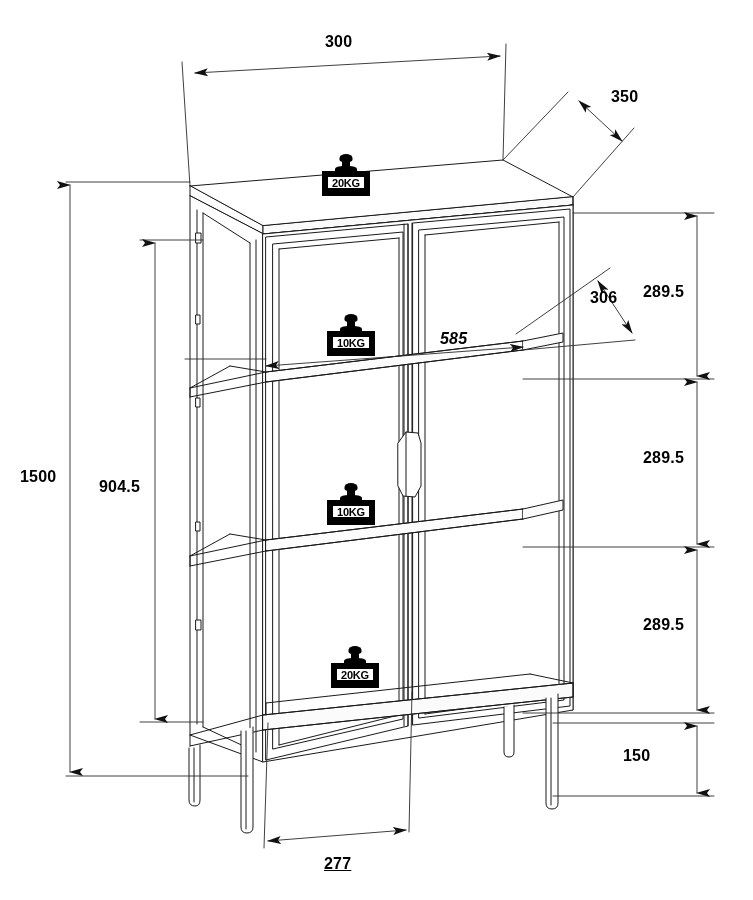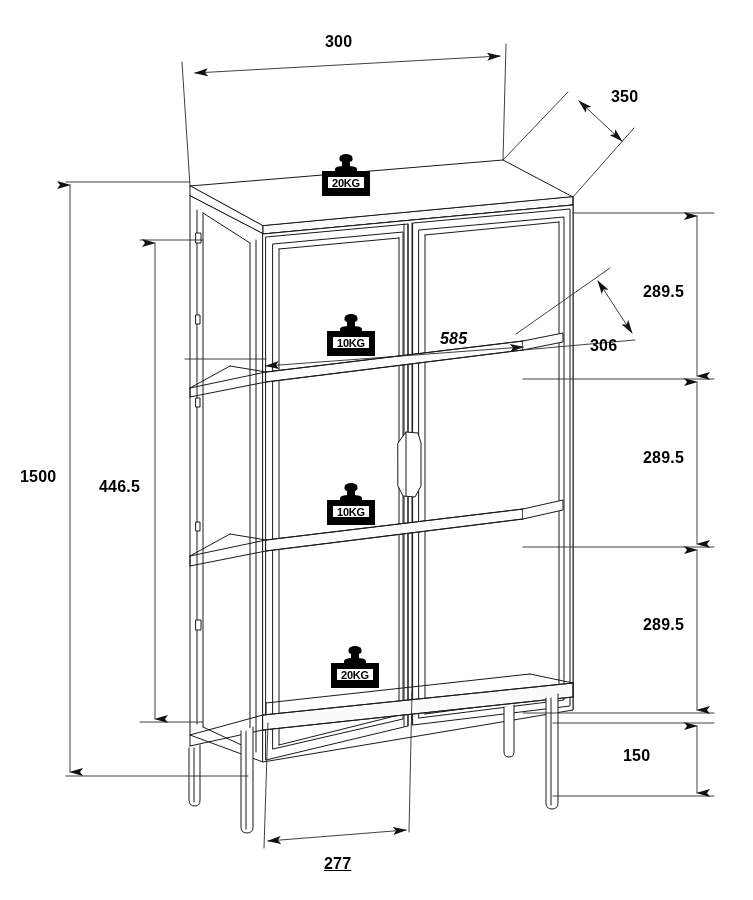--- a/index.html
+++ b/index.html
@@ -287,22 +287,22 @@
         <path d="M268,723 L264,848"></path>
         <path d="M412,692 L409,832"></path>
         <path d="M268,841 L406,830" marker-start="url(#ah2)" marker-end="url(#ah)"></path>
       </g>
     </g>
   </svg>
 
   <div class="dim-label" style="left:325px; top:33px;">300</div>
   <div class="dim-label" style="left:611px; top:88px;">350</div>
   <div class="dim-label" style="left:20px; top:468px;">1500</div>
-  <div class="dim-label" style="left:99px; top:478px;">446.5</div>
-  <div class="dim-label" style="left:590px; top:289px;margin-top:48px;">306</div>
+  <div class="dim-label" style="left:99px; top:478px;">904.5</div>
+  <div class="dim-label" style="left:590px; top:289px;">306</div>
   <div class="dim-label" style="left:440px; top:330px;font-style:italic;">585</div>
   <div class="dim-label" style="left:643px; top:283px;">289.5</div>
   <div class="dim-label" style="left:643px; top:449px;">289.5</div>
   <div class="dim-label" style="left:643px; top:616px;">289.5</div>
   <div class="dim-label" style="left:623px; top:747px;">150</div>
   <div class="dim-label" style="left:324px; top:855px;text-decoration:underline;">277</div>
 
   <div class="weight-tag" style="left:322px; top:154px;">
     <div class="knob"></div>
     <div class="neck"></div>

